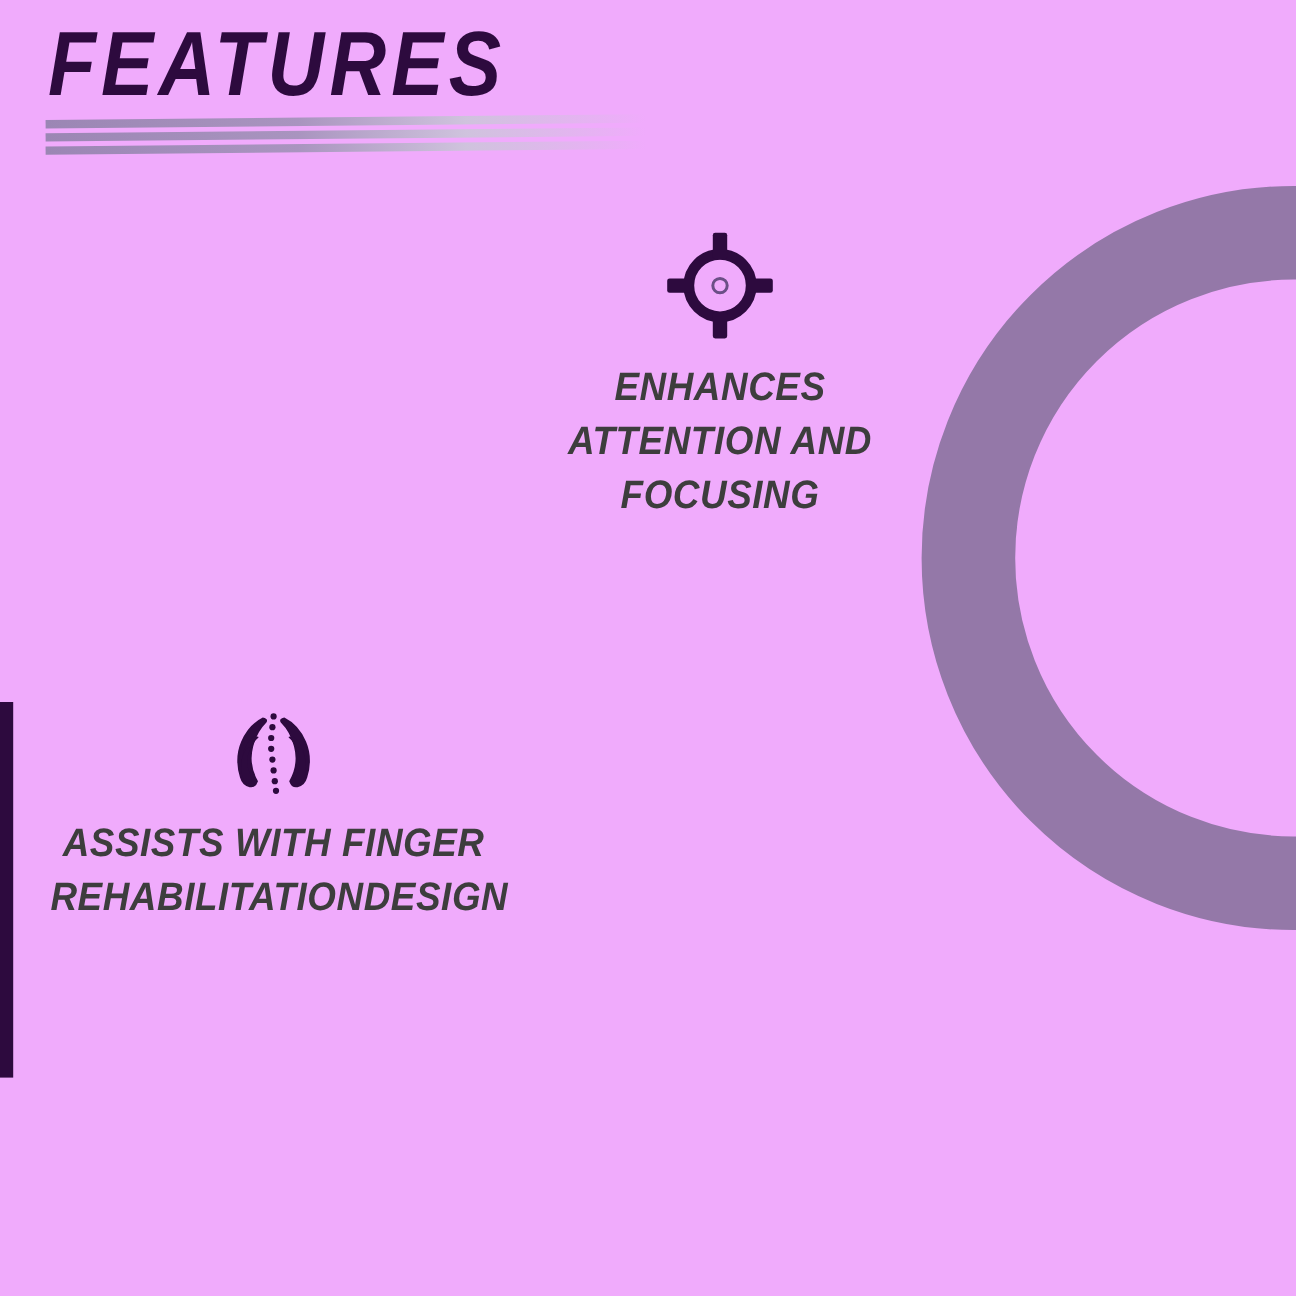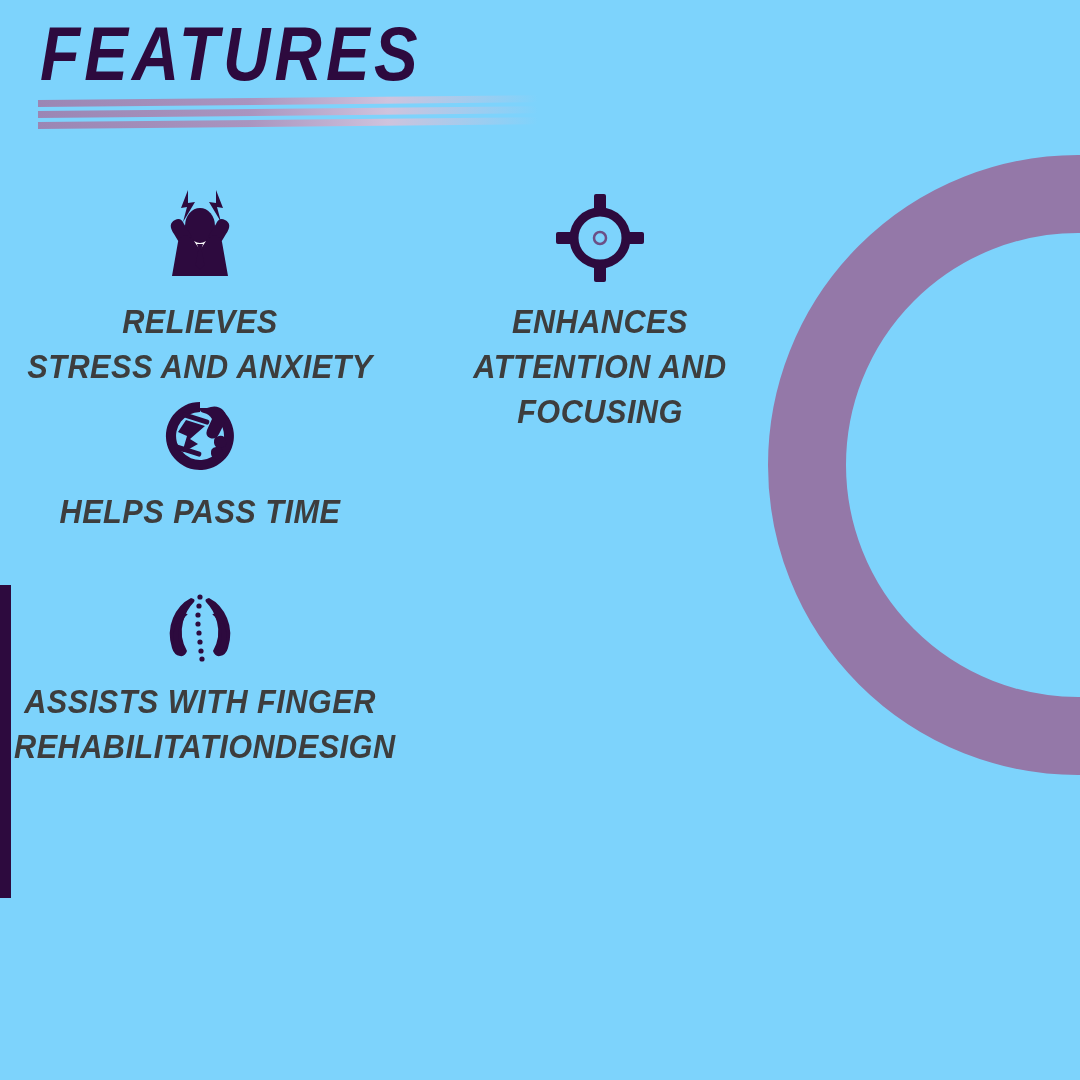--- a/index.html
+++ b/index.html
@@ -10,21 +10,21 @@
   body {
     width: 1080px;
     height: 1080px;
     overflow: hidden;
     font-family: "Liberation Sans", sans-serif;
   }
   .canvas {
     position: relative;
     width: 1080px;
     height: 1080px;
-    background: #7dd3fc;
+    background: #f0abfc;
     overflow: hidden;
   }
 
   
   .ring {
     position: absolute;
     left: 768px;
     top: 155px;
     width: 620px;
     height: 620px;
@@ -123,21 +123,21 @@
     letter-spacing: 0.5px;
     color: #3d3d3d;
     text-align: center;
     transform: scaleX(0.93);
     white-space: pre-line;
   }
   .label.align-left { text-align: center; }
 
   
   .row.r2 { height: 190px; }
-  .row.r3 { height: 190px; }
+  .row.r3 { height: 190px; margin-left: 28px; }
 </style>
 </head>
 <body>
 
 <div class="canvas">
 
   <div class="ring"></div>
 
   <div class="left-bar"></div>
 
@@ -148,45 +148,20 @@
   <div class="rules">
     <div class="rule r1"></div>
     <div class="rule r2"></div>
     <div class="rule r3"></div>
   </div>
 
   <div class="grid">
 
     <div class="row r1">
 
-      <div class="cell col0">
-        <div class="icon-wrap">
-          <svg width="104" height="104" viewBox="0 0 104 104" aria-hidden="true">
-            <g fill="#2d0a3e">
-
-              <path d="M40 8 L33 26 L39 25 L35 40 L47 20 L40 21 Z"></path>
-              <path d="M68 8 L75 26 L69 25 L73 40 L61 20 L68 21 Z"></path>
-
-              <ellipse cx="52" cy="44" rx="15" ry="18"></ellipse>
-
-              <path d="M26 52 q-7 -10 1 -14 q6 -3 9 4 l8 13 q-7 4 -9 12 z"></path>
-
-              <path d="M78 52 q7 -10 -1 -14 q-6 -3 -9 4 l-8 13 q7 4 9 12 z"></path>
-
-              <path d="M30 60 q2 -6 8 -7 l9 6 q5 3 10 0 l9 -6 q6 1 8 7 l6 34 H24 z"></path>
-
-              <path d="M46 59 l6 9 l6 -9 q-6 4 -12 0 z" fill="#ffffff"></path>
-
-              <path d="M49 62 h6 l-1.5 5 l3 16 l-4.5 5 l-4.5 -5 l3 -16 z"></path>
-            </g>
-          </svg>
-        </div>
-        <div class="label">RELIEVES
-STRESS AND ANXIETY</div>
-      </div>
 
       <div class="cell col1">
         <div class="icon-wrap">
           <svg width="96" height="96" viewBox="0 0 96 96" aria-hidden="true">
             <g fill="none" stroke="#2d0a3e" stroke-width="9">
               <circle cx="48" cy="48" r="26"></circle>
             </g>
             <g fill="#2d0a3e">
               <rect x="42" y="4" width="12" height="22" rx="2"></rect>
               <rect x="42" y="70" width="12" height="22" rx="2"></rect>
@@ -197,40 +172,20 @@
           </svg>
         </div>
         <div class="label">ENHANCES
 ATTENTION AND FOCUSING</div>
       </div>
 
     </div>
 
     <div class="row r2">
 
-      <div class="cell col0">
-        <div class="icon-wrap">
-          <svg width="80" height="80" viewBox="0 0 80 80" aria-hidden="true">
-
-            <path d="M40 6 a34 34 0 1 0 24 10 l-7 7 A24 24 0 1 1 40 16 z" fill="#2d0a3e"></path>
-
-            <path d="M47 12 q10 -4 16 2 q5 5 2 12 l-6 12 q-3 6 -9 4 q-5 -2 -3 -8 l5 -11 q-3 -5 -8 -6 q-5 -1 -4 -5 z" fill="#2d0a3e"></path>
-
-            <path d="M59 40 q6 -1 7 5 q1 6 -5 7 q-6 1 -7 -5 q-1 -6 5 -7 z" fill="#2d0a3e"></path>
-            <path d="M56 51 q6 -1 7 5 q1 6 -5 7 q-6 1 -7 -5 q-1 -6 5 -7 z" fill="#2d0a3e"></path>
-
-            <g fill="#2d0a3e">
-              <rect x="22" y="20" width="28" height="5" rx="2" transform="rotate(18 36 22)"></rect>
-              <rect x="14" y="52" width="28" height="5" rx="2" transform="rotate(18 28 54)"></rect>
-              <path d="M26 24 L45 30 L30 43 L38 48 L22 57 L27 40 L18 36 Z"></path>
-            </g>
-          </svg>
-        </div>
-        <div class="label">HELPS PASS TIME</div>
-      </div>
 
 
     </div>
 
     <div class="row r3">
 
       <div class="cell col0">
         <div class="icon-wrap">
           <svg width="78" height="78" viewBox="0 0 78 78" aria-hidden="true">
             <g fill="#2d0a3e">

